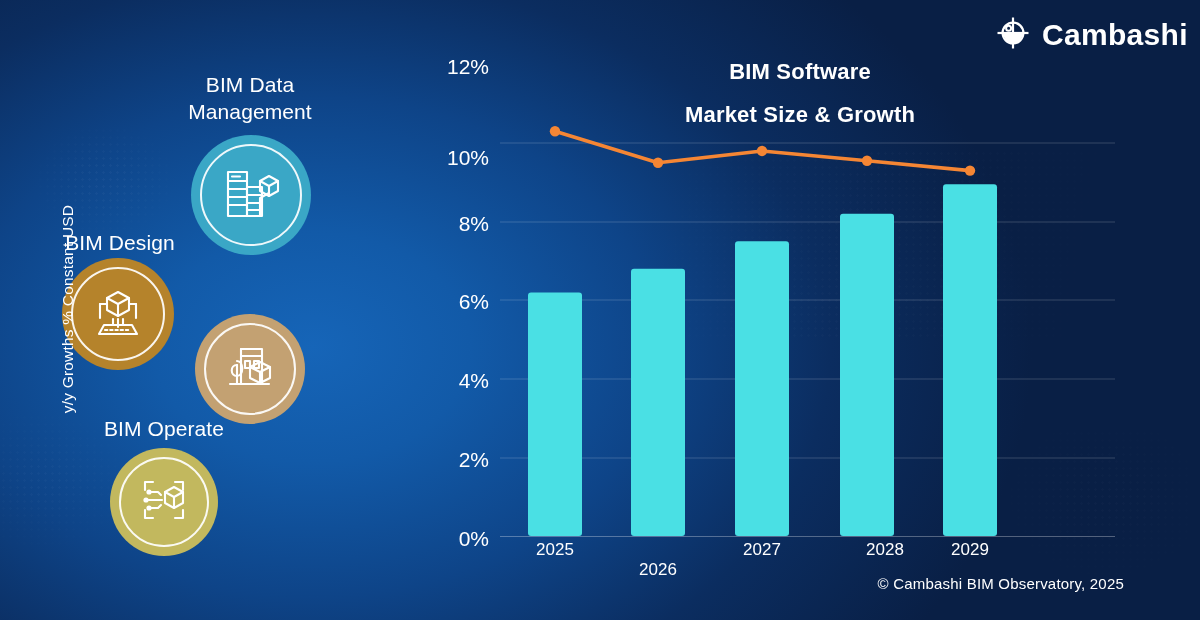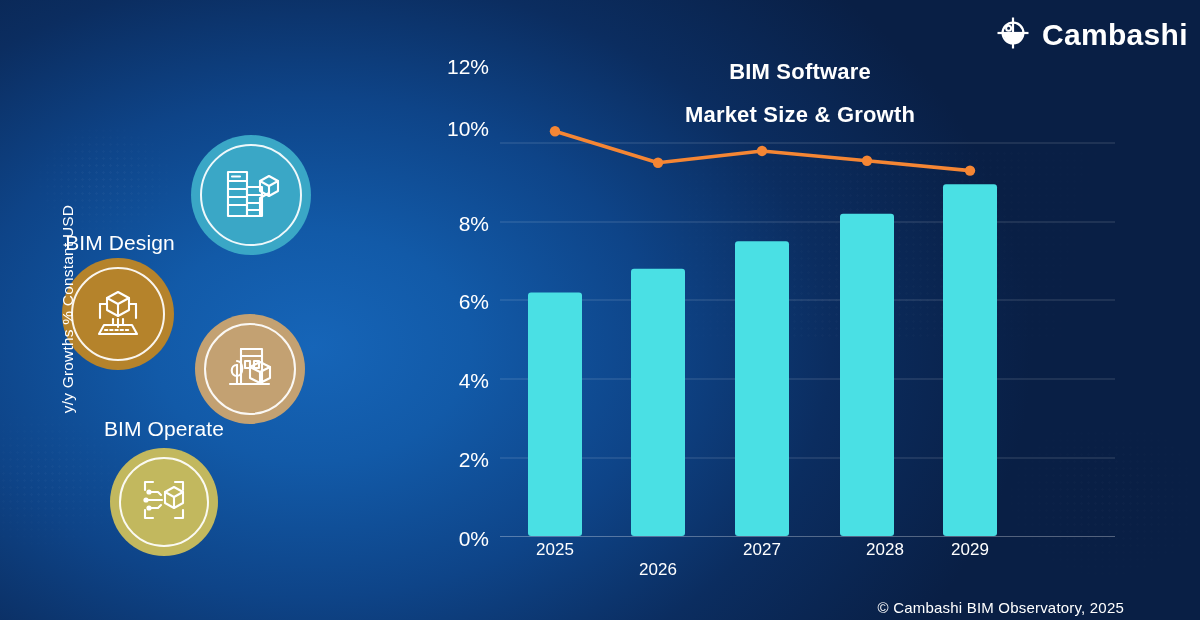--- a/index.html
+++ b/index.html
@@ -105,21 +105,21 @@
   }
   
   #logo {
     position: absolute;
     left: 995px; top: 15px;
     display: flex; align-items: center; gap: 11px;
   }
   #logo-text { color: #ffffff; font-size: 30px; font-weight: 600; letter-spacing: .3px; }
   #footer {
     position: absolute;
-    right: 76px; bottom: 4px;
+    right: 76px; bottom: 28px;
     color: #ffffff;
     font-size: 15px;
     letter-spacing: .2px;
   }
 </style>
 </head>
 <body>
 
 <div id="poster">
 
@@ -134,20 +134,22 @@
         <circle cx="18" cy="18" r="10.4" fill="none" stroke="#ffffff" stroke-width="2.2"></circle>
         <line x1="18" y1="2.5" x2="18" y2="33.5" stroke="#ffffff" stroke-width="2.2"></line>
         <line x1="2.5" y1="18" x2="33.5" y2="18" stroke="#ffffff" stroke-width="2.2"></line>
         <path d="M8.4 18.6 A9.6 9.6 0 0 0 27.6 18.6 Z" fill="#ffffff"></path>
         <circle cx="13.6" cy="13.3" r="2.5" fill="none" stroke="#ffffff" stroke-width="2"></circle>
       </svg>
     </span>
     <span id="logo-text">Cambashi</span>
   </div>
 
+  <div class="node-label" style="left:120px; top:71px; width:260px;">BIM Data
+Management</div>
   <div class="circle" style="left:191px; top:135px; width:120px; height:120px; background:#3aa7c6;">
     <span class="ring"></span>
     <span>
       <svg width="78" height="78" viewBox="0 0 78 78" fill="none" stroke="#ffffff" stroke-width="2.1" stroke-linecap="round" stroke-linejoin="round">
         <rect x="16" y="18" width="19" height="44"></rect>
         <line x1="16" y1="27" x2="35" y2="27"></line>
         <line x1="16" y1="35" x2="35" y2="35"></line>
         <line x1="16" y1="43" x2="35" y2="43"></line>
         <line x1="16" y1="51" x2="35" y2="51"></line>
         <line x1="20" y1="22.5" x2="28" y2="22.5"></line>
@@ -224,21 +226,21 @@
         <path d="M22.5 43 L29 43 L32 40"></path>
       </svg>
     </span>
   </div>
 
   <div id="chart-title">BIM Software
 Market Size &amp; Growth</div>
   <div id="ylabel">y/y Growths % Constant USD</div>
 
   <div class="axis-tick" style="left:443px; top:55px;">12%</div>
-  <div class="axis-tick" style="left:443px; top:117px;">10%</div>
+  <div class="axis-tick" style="left:443px; top:146px;">10%</div>
   <div class="axis-tick" style="left:443px; top:212px;">8%</div>
   <div class="axis-tick" style="left:443px; top:290px;">6%</div>
   <div class="axis-tick" style="left:443px; top:369px;">4%</div>
   <div class="axis-tick" style="left:443px; top:448px;">2%</div>
   <div class="axis-tick" style="left:443px; top:527px;">0%</div>
 
   <div class="xtick" style="left:510px; top:540px;">2025</div>
   <div class="xtick" style="left:613px; top:540px;margin-top:20px;">2026</div>
   <div class="xtick" style="left:717px; top:540px;">2027</div>
   <div class="xtick" style="left:840px; top:540px;">2028</div>

